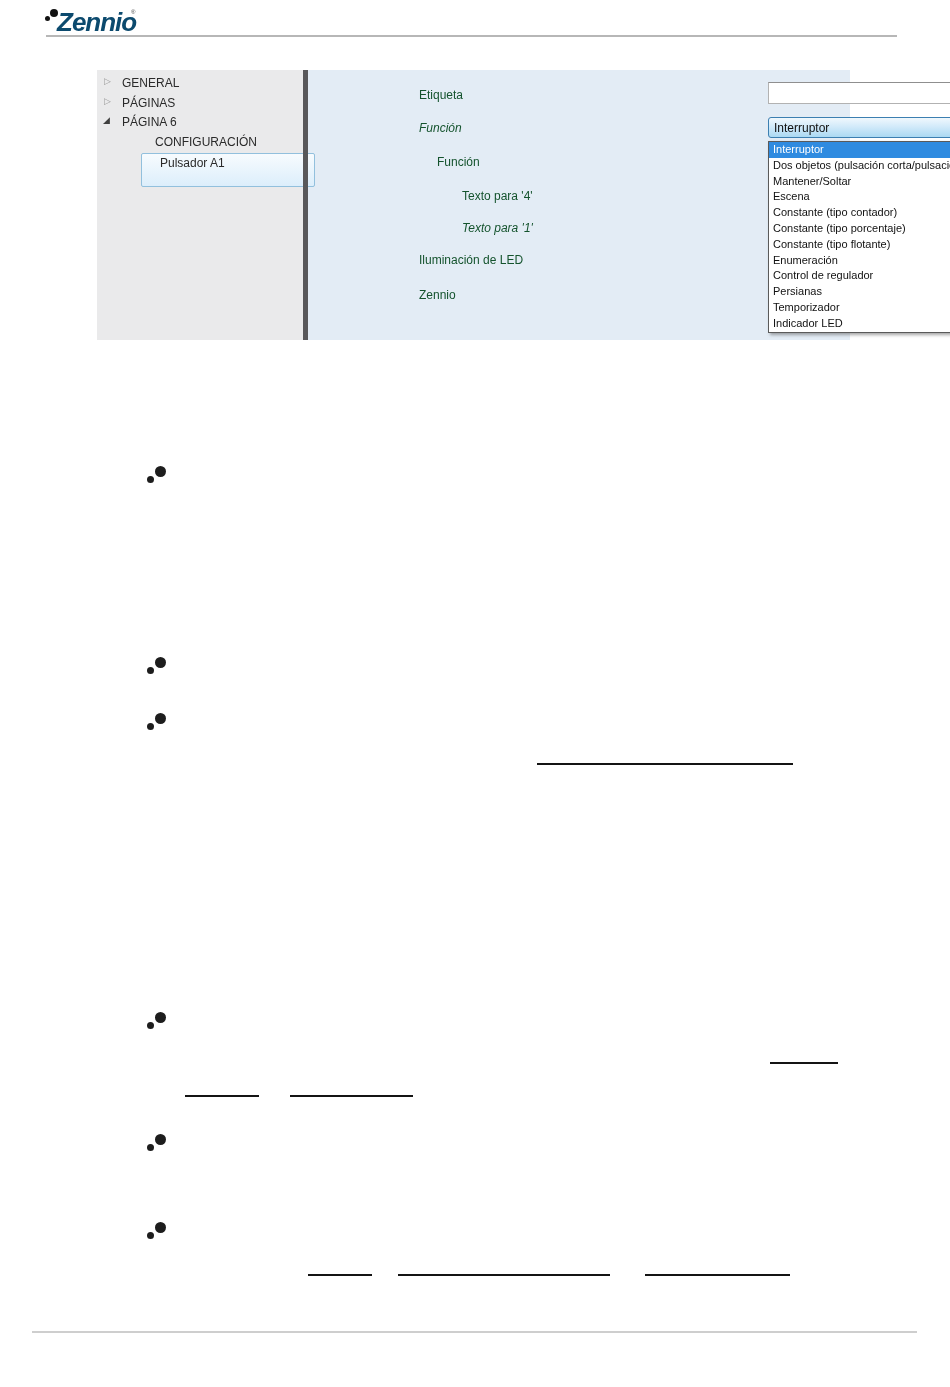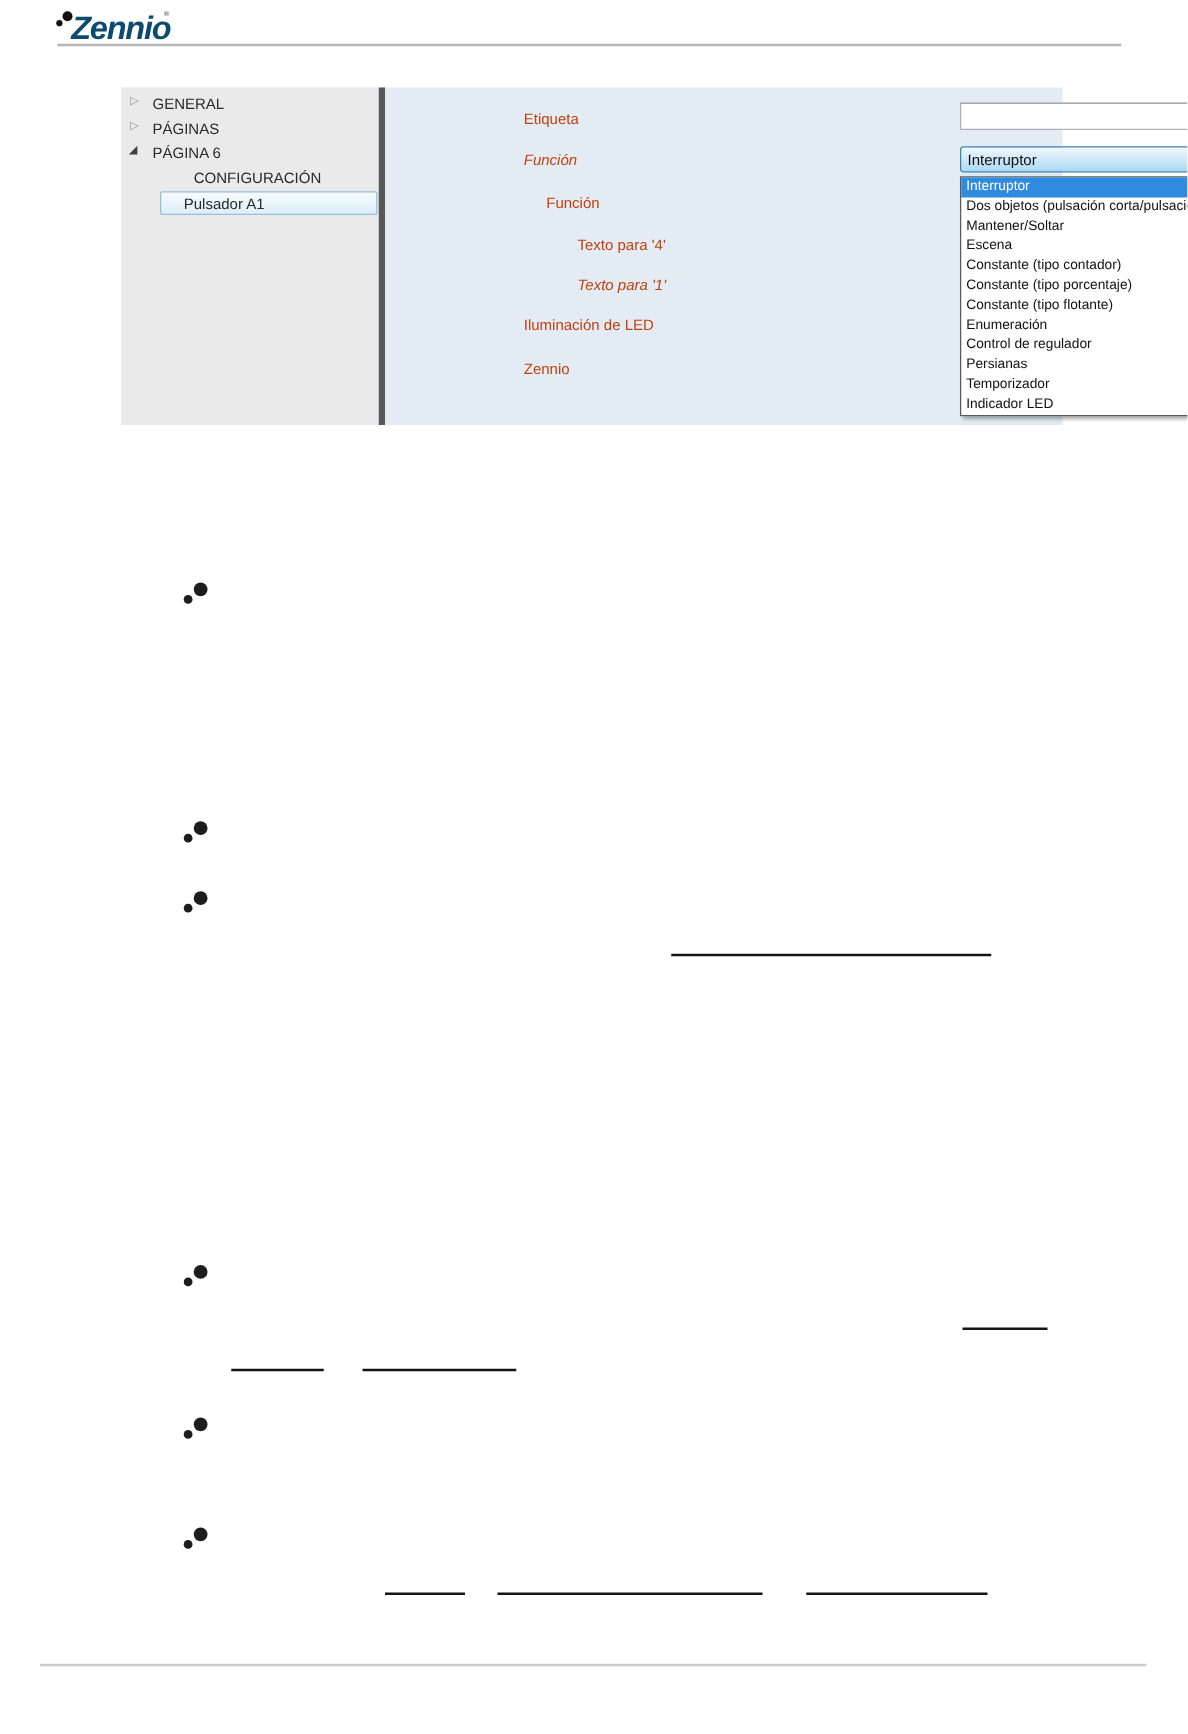--- a/index.html
+++ b/index.html
@@ -24,28 +24,28 @@
   .ets { position:absolute; left:97px; top:70px; width:753px; height:270px; background:#e3ecf5; }
   .tree { position:absolute; left:0; top:0; width:206px; height:270px; background:#eaeaeb; }
   .tree-row { position:absolute; left:0; width:206px; height:19px; font-size:12px; color:#2a2a2a; }
   .tw { position:absolute; top:2px; font-family:"DejaVu Sans", sans-serif; }
   .tw-collapsed { left:7px; font-size:9px; color:#9a9a9a; }
   .tw-expanded { left:6px; font-size:9px; color:#3f3f3f; }
   .tl { position:absolute; top:2px; white-space:nowrap; }
   .tl-l0 { left:25px; }
   .tl-l1 { left:58px; }
   .tree-sel-box {
-    position:absolute; left:31px; top:0; width:174px; height:19px;
+    position:absolute; left:44px; top:0; width:174px; height:34px;
     background:linear-gradient(#f7fbfe,#dceefb); border:1px solid #92c0dd; border-radius:2px;
   }
   .tree-sel-box .tl { left:18px; top:2px; }
   .divider { position:absolute; left:206px; top:0; width:5px; height:270px; background:#58585a; }
 
   .params { position:absolute; left:211px; top:0; width:542px; height:270px; }
-  .plabel { position:absolute; font-size:12px; color:#c2410c; white-space:nowrap; }
+  .plabel { position:absolute; font-size:12px; color:#14532d; white-space:nowrap; }
 
   .txt-input {
     position:absolute; left:460px; top:12px; width:283px; height:22px;
     background:#ffffff; border:1px solid #b2b2b2; border-top-color:#8f8f8f;
     font-family:"Liberation Sans", sans-serif; font-size:12px; padding:0 4px; color:#1c1c1c; outline:none;
   }
   .combo {
     position:absolute; left:460px; top:47px; width:284px; height:21px;
     background:linear-gradient(#f0f8fd, #d2eafa 45%, #abd9f2);
     border:1px solid #3c7fb1; border-radius:3px;

